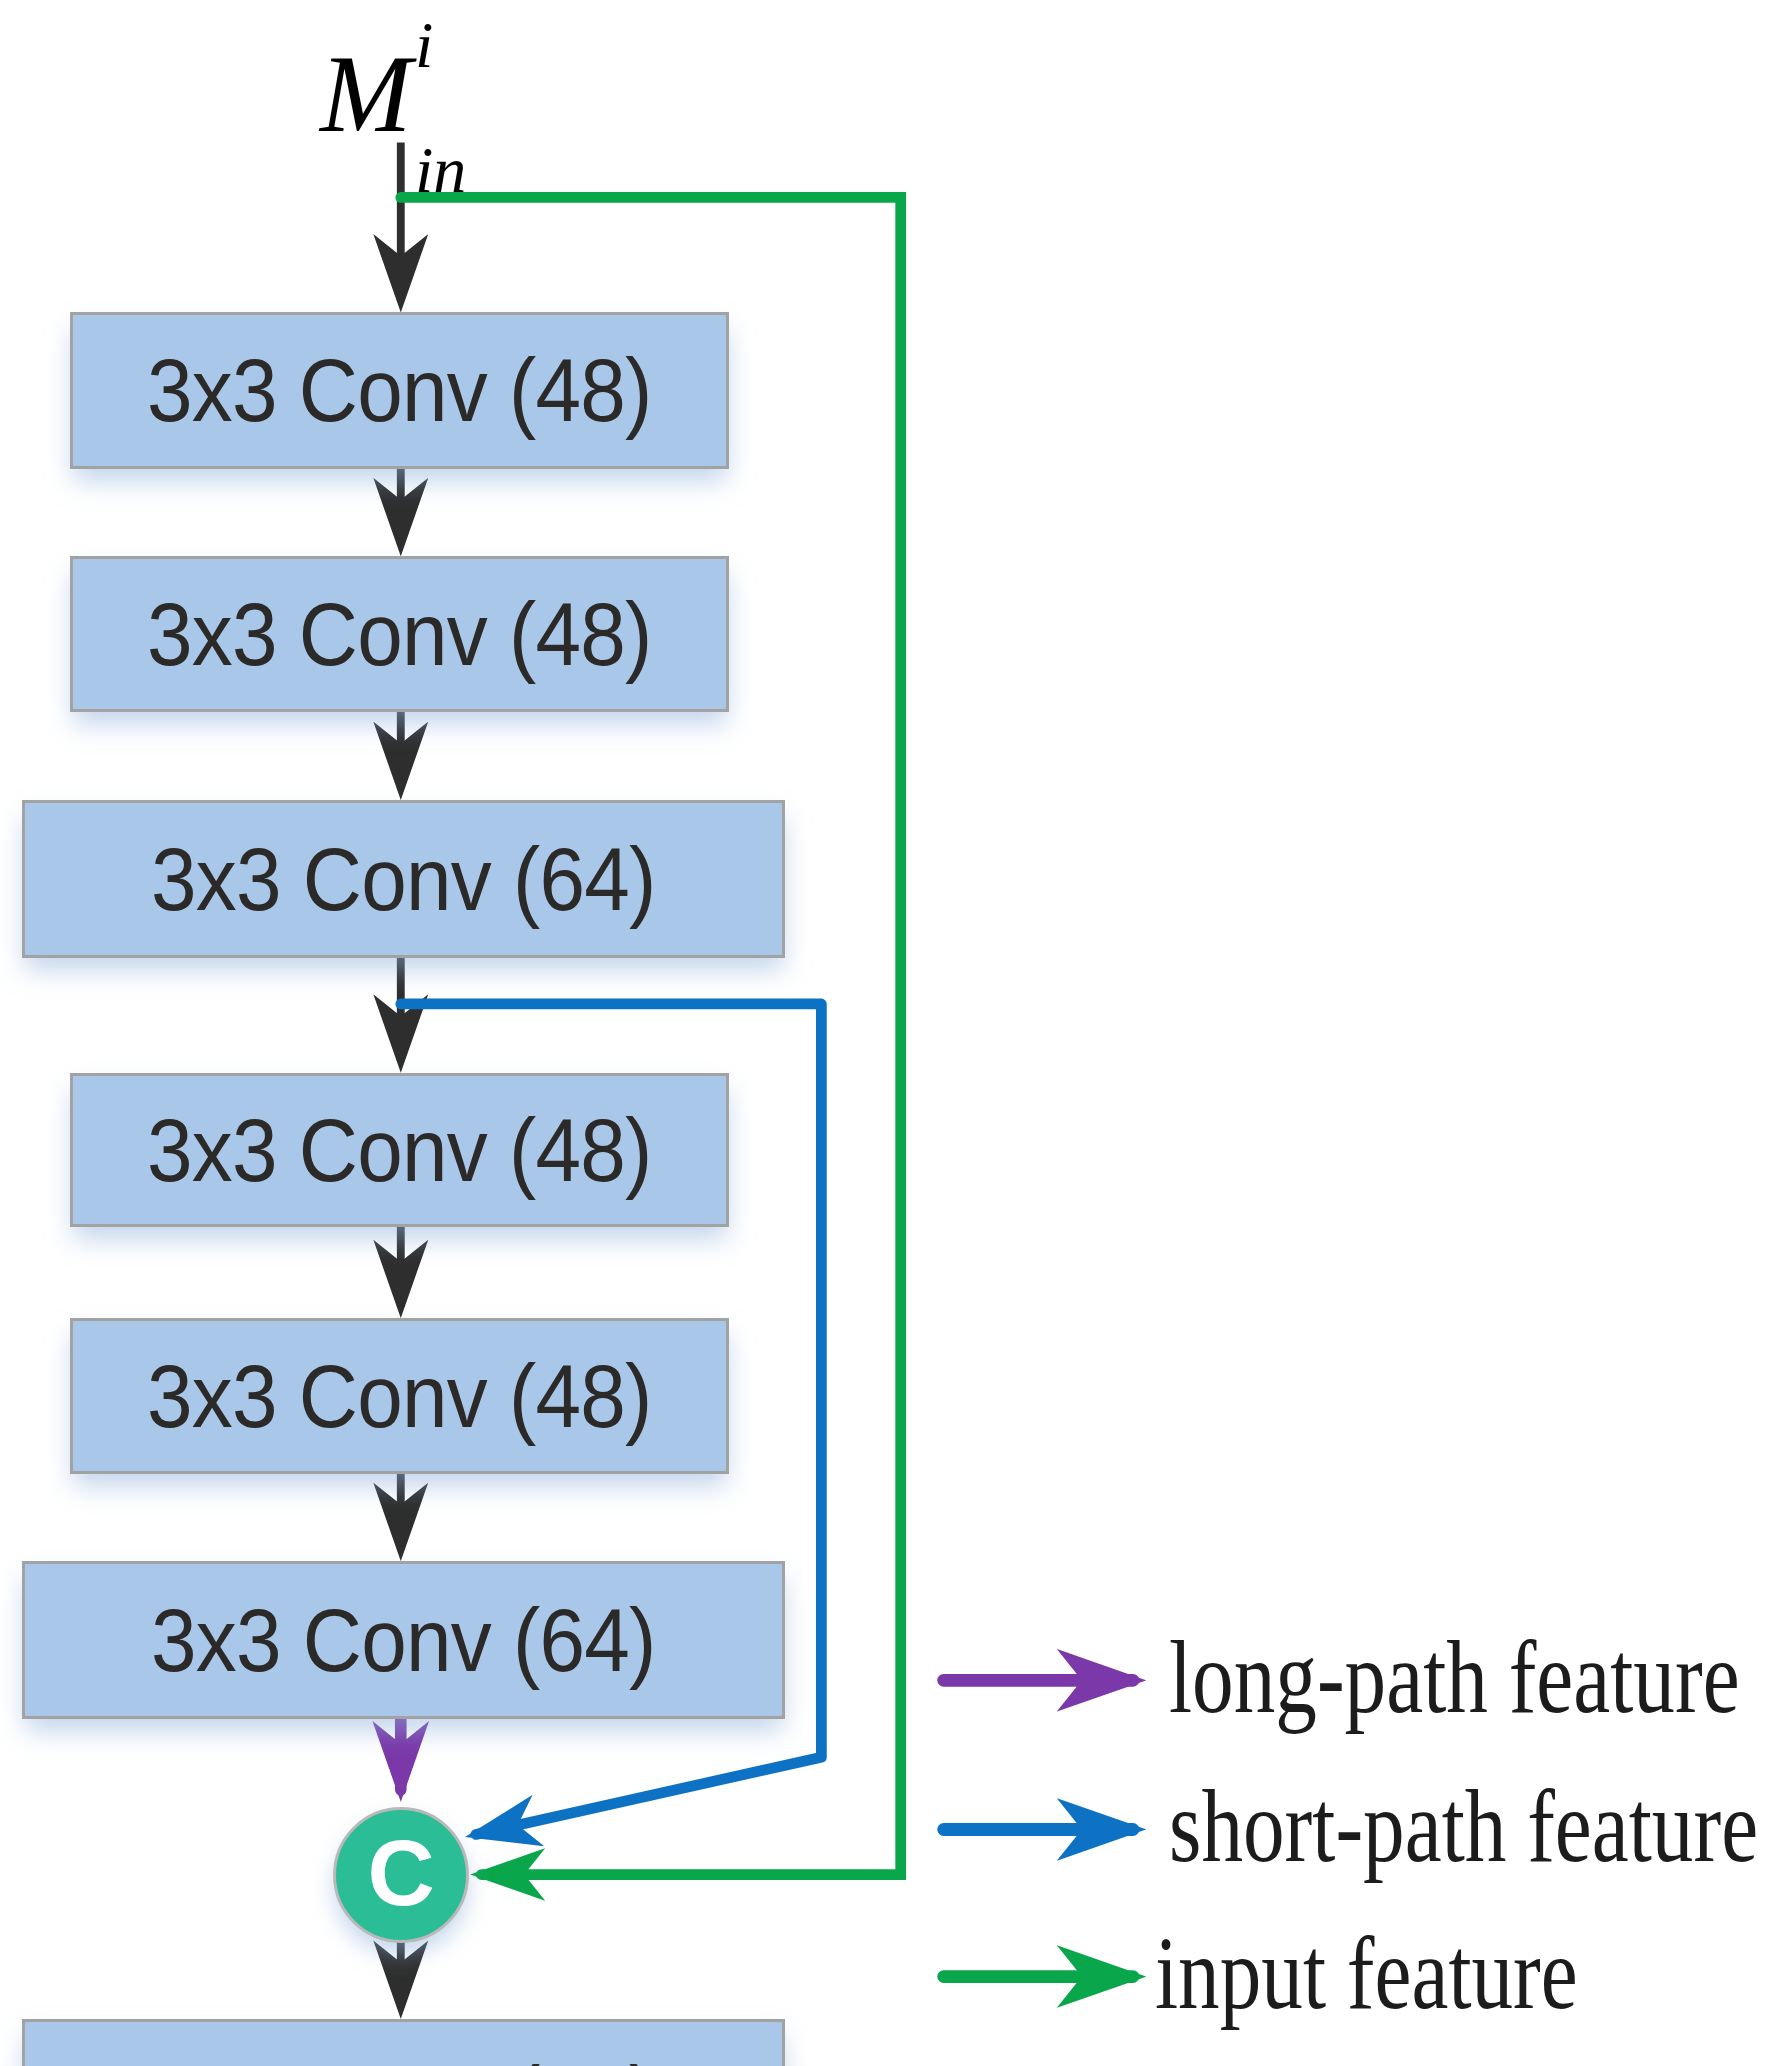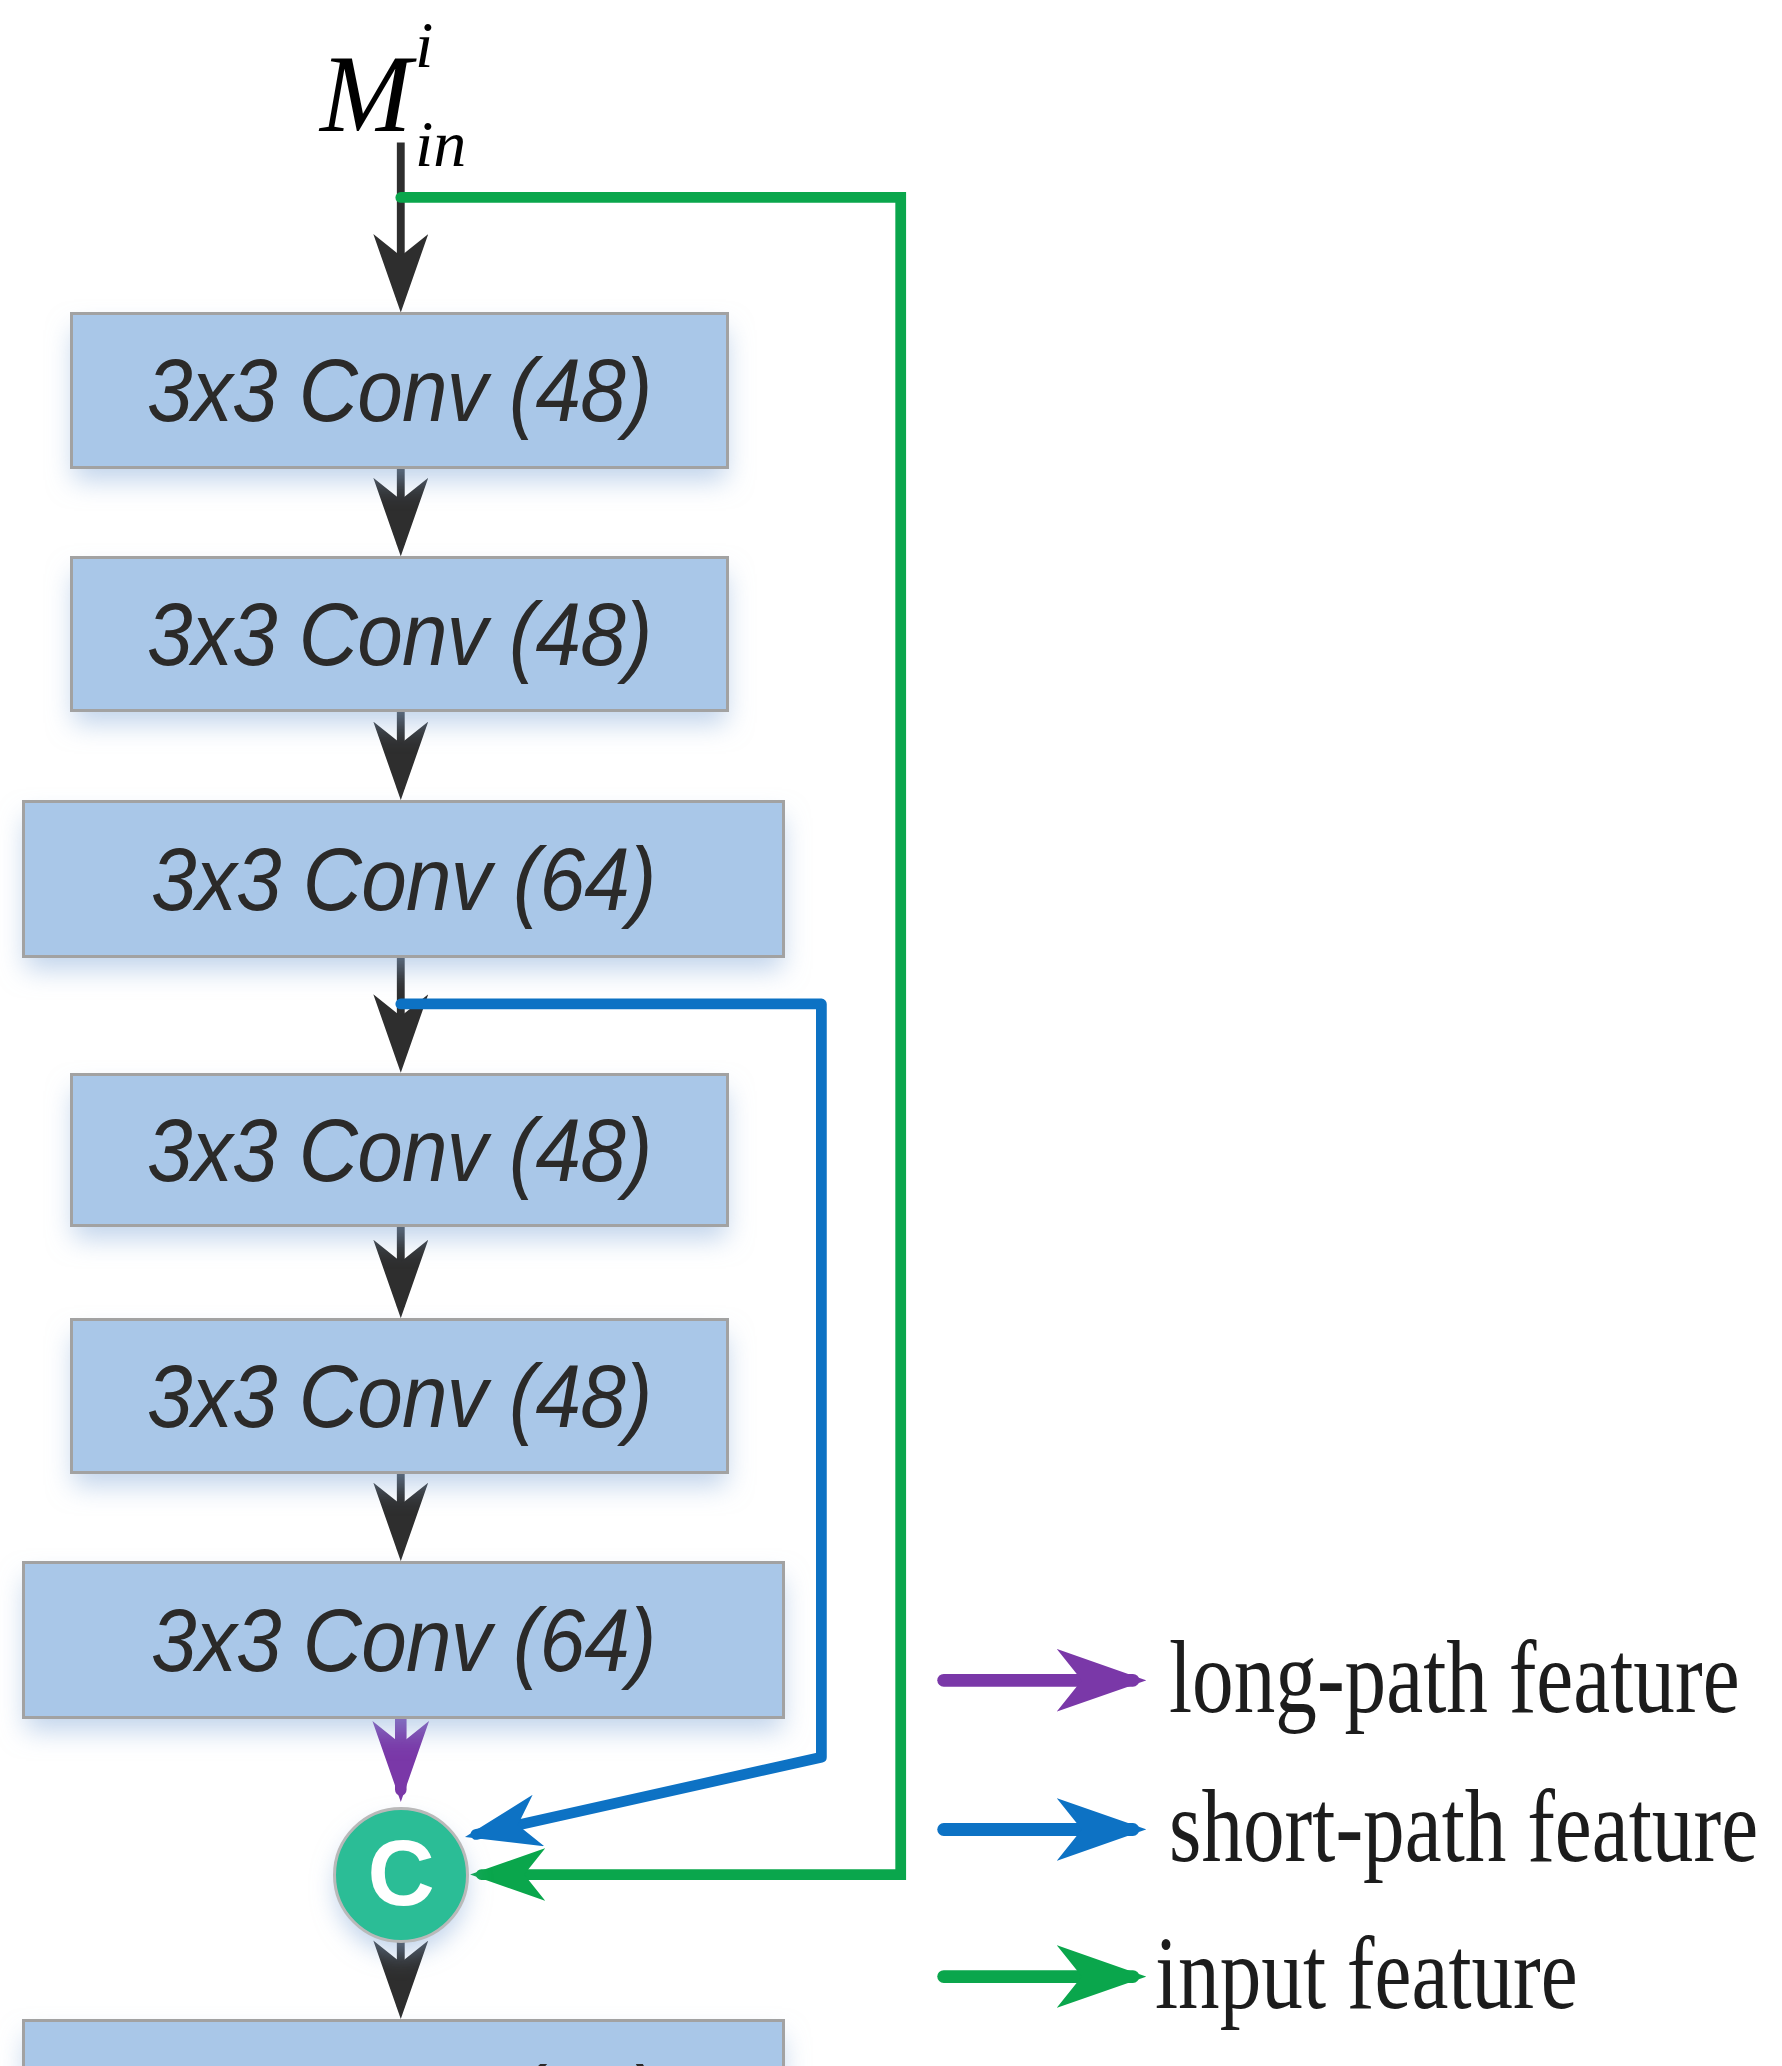--- a/index.html
+++ b/index.html
@@ -26,21 +26,20 @@
   
   .conv-box {
     position: absolute;
     box-sizing: border-box;
     background: #a9c7e8;
     border: 3.3px solid #a2a2a2;
     display: flex;
     align-items: center;
     justify-content: center;
     box-shadow: 0 14px 25px -2.5px rgba(141, 175, 219, 0.55);
-    font-style: italic;
   }
   .conv-box .txt {
     display: inline-block;
     transform: scaleX(0.92);
     font-size: 89px;
     font-weight: 400;
     color: #2b2a29;
     letter-spacing: -0.8px;
     white-space: nowrap;
   }
@@ -80,21 +79,21 @@
     font-size: 110px;
     line-height: 1.05;
   }
   .mlabel .supsub {
     display: flex;
     flex-direction: column;
     margin-left: 3.3px;
     font-size: 66px;
   }
   .mlabel .sup { line-height: 1; margin-top: -25px; }
-  .mlabel .sub { line-height: 1; margin-top: 33px; }
+  .mlabel .sub { line-height: 1; margin-top: 59px; }
   
   .legend-label {
     position: absolute;
     font-family: "Liberation Serif", serif;
     font-size: 104px;
     color: #1c1c1c;
     white-space: nowrap;
     transform: translateY(-54%) scaleX(0.8);
     transform-origin: left center;
     line-height: 1;

